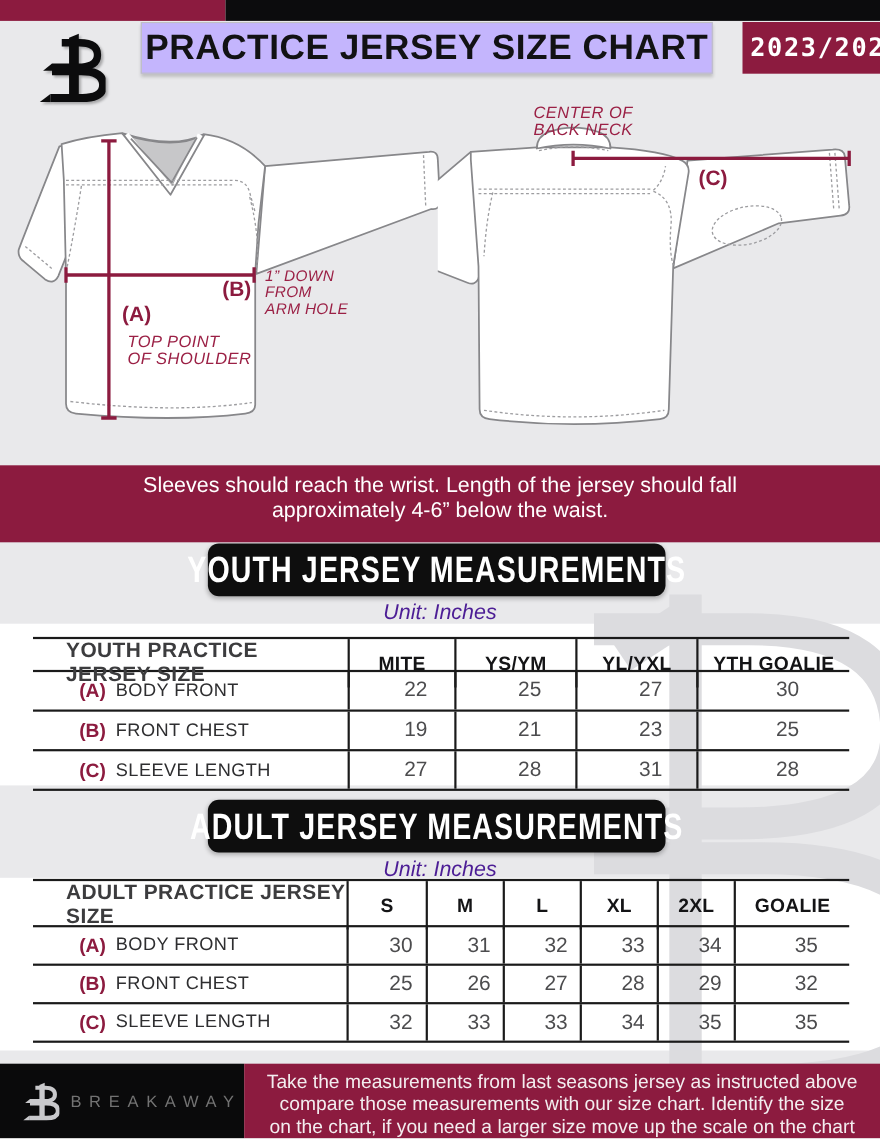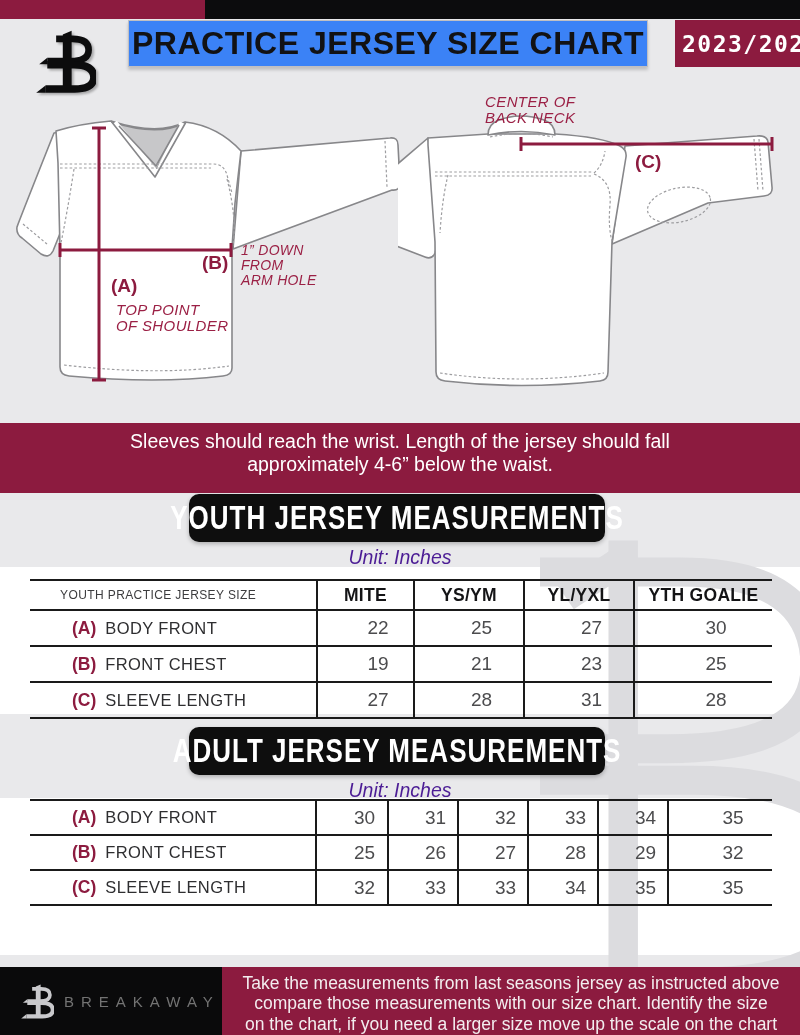--- a/index.html
+++ b/index.html
@@ -6,21 +6,21 @@
   .page{position:relative;width:800px;height:1035px;background:#e9e9eb;overflow:hidden;
         font-family:"Liberation Sans",sans-serif;}
   .abs{position:absolute;}
 
   
   .strip-maroon{left:0;top:0;width:205px;height:19px;background:#8c1b3f;}
   .strip-black{left:205px;top:0;width:595px;height:19px;background:#0c0c0d;}
 
   
   .logo-svg{left:34px;top:24px;filter:drop-shadow(2px 2px 1px rgba(0,0,0,.28));}
-  .title-box{left:128px;top:20px;width:520px;height:47px;background:#3b82f6;
+  .title-box{left:128px;top:20px;width:520px;height:47px;background:#c4b5fd;
              border:1px solid #bfbfc3;box-sizing:border-box;box-shadow:0 3px 3px rgba(0,0,0,.18);
              display:flex;align-items:center;justify-content:center;}
   .title-box span{font-weight:bold;font-size:32px;letter-spacing:.5px;color:#121214;white-space:nowrap;}
   .year-box{left:648px;top:20px;width:152px;height:47px;background:#8c1b3f;
             display:flex;align-items:center;justify-content:center;margin-left:27px;}
   .year-box span{font-family:"DejaVu Sans Mono",monospace;font-weight:bold;font-size:23px;
                  letter-spacing:1.5px;color:#ffffff;}
 
   
   .banner{left:0;top:423px;width:800px;height:70px;background:#8c1b3f;color:#fff;
@@ -42,21 +42,21 @@
 
   
   .tbl{left:30px;width:742px;border-top:2px solid #1a1a1a;}
   .tbl-youth{top:579px;} .tbl-adult{top:799px;}
   .trow{display:grid;border-bottom:2px solid #1a1a1a;}
   .ycols{grid-template-columns:286px 97px 110px 110px 139px;}
   .acols{grid-template-columns:285px 72px 70px 70px 70px 70px 105px;}
   .yhead{height:28px;} .yrowd{height:34px;} .ahead{height:40px;} .arowd{height:33px;}
   .cell{display:flex;align-items:center;justify-content:center;}
   .cell + .cell{border-left:2px solid #1a1a1a;}
-  .hfirst{justify-content:flex-start;padding-left:30px;font-size:12px;color:#3c3c3e;letter-spacing:.4px;}
+  .hfirst{justify-content:flex-start;padding-left:30px;font-size:19px;color:#3c3c3e;letter-spacing:.4px;font-weight:bold;}
   .chead{font-weight:bold;font-size:17.5px;color:#141416;letter-spacing:.3px;}
   .lfirst{justify-content:flex-start;padding-left:42px;}
   .rkey{color:#8c1b3f;font-weight:bold;font-size:17.5px;margin-right:9px;}
   .rlab{font-size:16.5px;color:#2e2e30;letter-spacing:.4px;}
   .val{font-size:19px;color:#4c4c4e;padding-left:25px;}
 
   
   .front-svg{left:8px;top:103px;} .back-svg{left:398px;top:85px;}
   .anno-key{fill:#8c1b3f;font-weight:bold;font-size:19px;font-family:"Liberation Sans",sans-serif;}
   .anno-note{fill:#9b2045;font-style:italic;font-size:14px;letter-spacing:.3px;
@@ -238,20 +238,29 @@
       <div class="cell val">28</div>
     </div>
   </div>
 
   <div class="abs pill pill-adult">
     <span>ADULT JERSEY MEASUREMENTS</span>
   </div>
   <div class="abs unit unit-adult">Unit: Inches</div>
 
   <div class="abs tbl tbl-adult">
+    <div class="trow acols ahead">
+      <div class="cell hfirst">ADULT PRACTICE JERSEY SIZE</div>
+      <div class="cell chead">S</div>
+      <div class="cell chead">M</div>
+      <div class="cell chead">L</div>
+      <div class="cell chead">XL</div>
+      <div class="cell chead">2XL</div>
+      <div class="cell chead">GOALIE</div>
+    </div>
     <div class="trow acols arowd">
       <div class="cell lfirst">
         <span class="rkey">(A)</span>
         <span class="rlab">BODY FRONT</span>
       </div>
       <div class="cell val">30</div>
       <div class="cell val">31</div>
       <div class="cell val">32</div>
       <div class="cell val">33</div>
       <div class="cell val">34</div>

